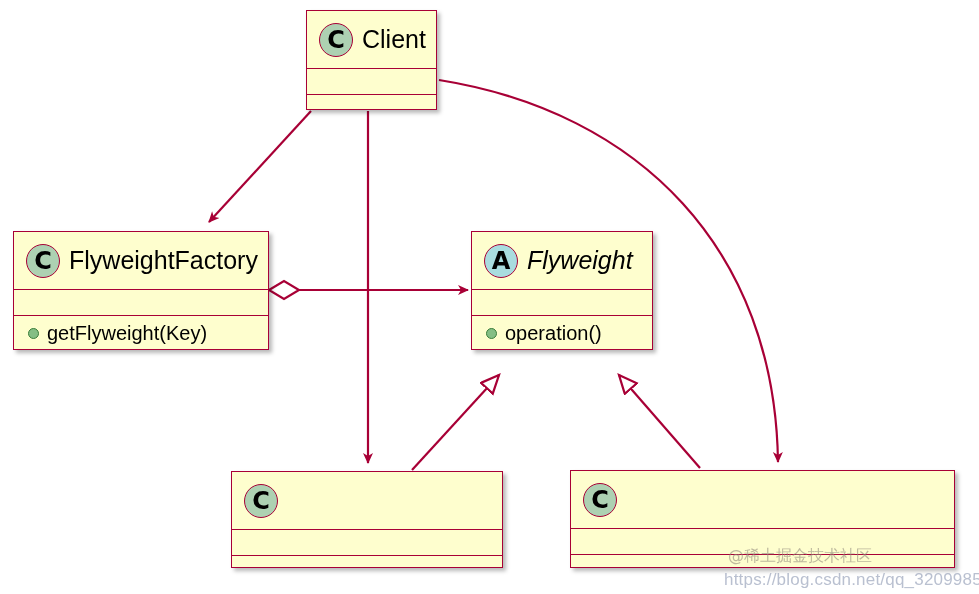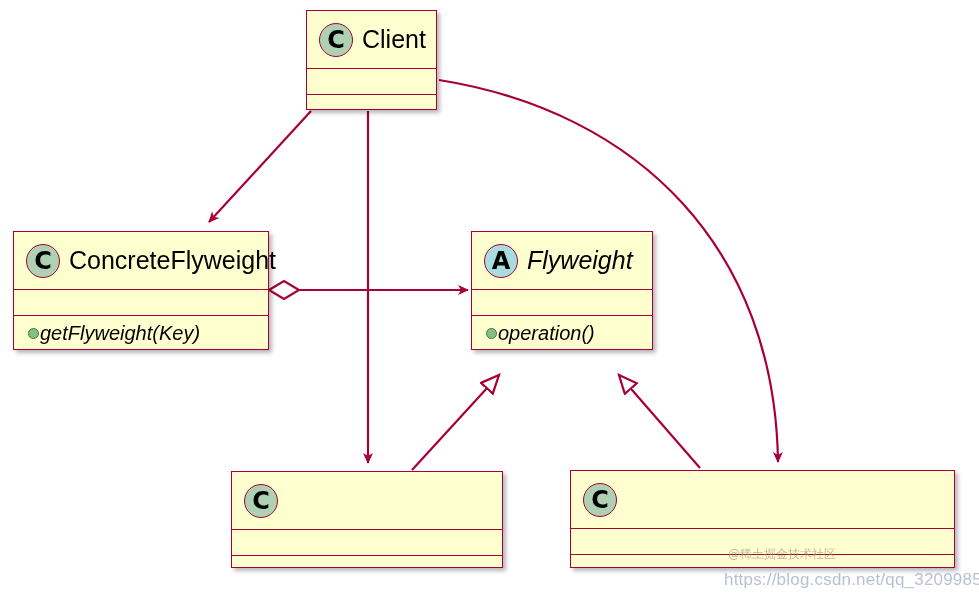--- a/index.html
+++ b/index.html
@@ -80,36 +80,35 @@
   .vis-dot {
     flex: 0 0 auto;
     width: 11px;
     height: 11px;
     border-radius: 50%;
     background: #84BE84;
     border: 1px solid #3A7D3A;
     box-sizing: border-box;
   }
   .method-label {
-    margin-left: 1px;
+    margin-left: 8px;
     font-size: 20px;
     color: #000000;
     white-space: nowrap;
-    font-style: italic;
   }
   .watermark {
     position: absolute;
     z-index: 8;
     pointer-events: none;
     white-space: nowrap;
   }
   #wm-cn {
     left: 728px;
     top: 546px;
-    font-size: 12px;
+    font-size: 16px;
     color: rgba(150,142,128,0.62);
     font-family: "DejaVu Sans", sans-serif;
   }
   #wm-url {
     left: 724px;
     top: 570px;
     font-size: 17px;
     color: rgba(128,140,170,0.55);
     letter-spacing: 0.2px;
   }
@@ -166,21 +165,21 @@
       <div class="stereotype-icon icon-class">C</div>
       <div class="class-name">Client</div>
     </div>
     <div class="attr-row"></div>
     <div class="method-row empty-row"></div>
   </div>
 
   <div class="uml-class" id="cls-flyweight-factory" style="left:13px; top:231px; width:256px; height:119px;">
     <div class="title-row">
       <div class="stereotype-icon icon-class">C</div>
-      <div class="class-name">ConcreteFlyweight</div>
+      <div class="class-name">FlyweightFactory</div>
     </div>
     <div class="attr-row"></div>
     <div class="method-row">
       <span class="vis-dot"></span>
       <span class="method-label">getFlyweight(Key)</span>
     </div>
   </div>
 
   <div class="uml-class" id="cls-flyweight" style="left:471px; top:231px; width:182px; height:119px;">
     <div class="title-row">

